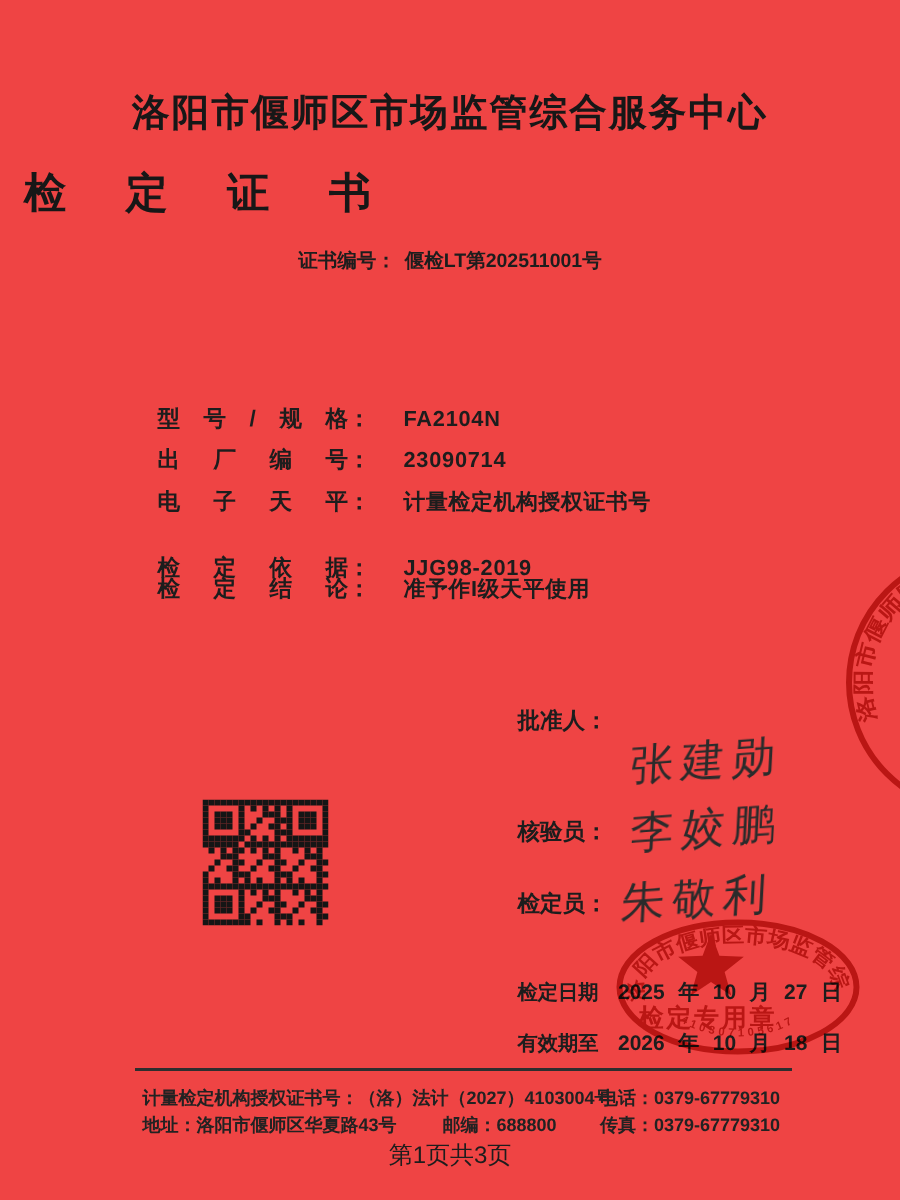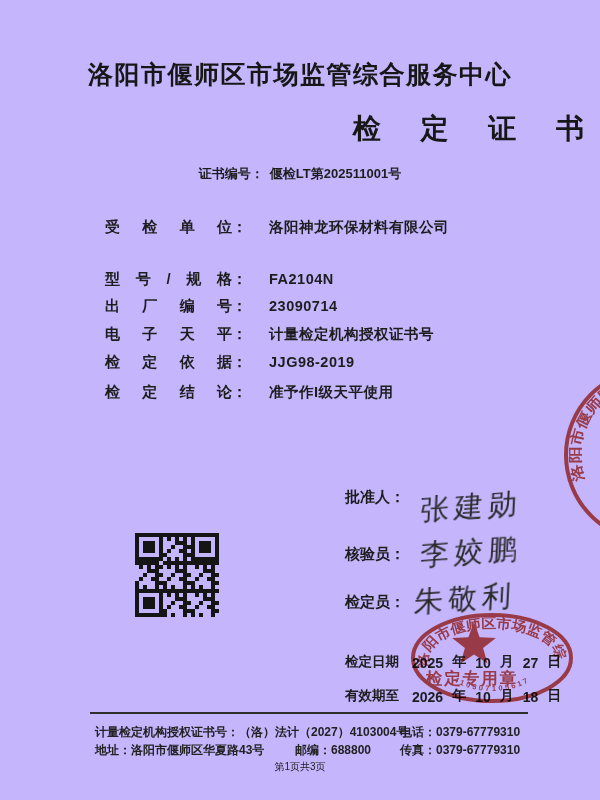--- a/index.html
+++ b/index.html
@@ -1,88 +1,85 @@
 <!DOCTYPE html>
 <html><head>
 <meta charset="utf-8">
 <style>
   html,body{margin:0;padding:0;background:#ffffff;}
   .page{
-    position:relative;width:600px;height:800px;background:#c4b5fd;
+    position:relative;width:600px;height:800px;background:#ef4444;
     overflow:hidden;
     font-family:"Liberation Sans","DejaVu Sans",sans-serif;
     color:#1d1d1d;
   }
   .abs{position:absolute;}
   .org-title{
     top:58px;left:0;width:600px;text-align:center;
     font-size:25px;font-weight:700;letter-spacing:1.5px;color:#171717;
   }
   .doc-title{
-    top:110px;left:0;width:600px;text-align:right;
+    top:110px;left:0;width:600px;text-align:left;
     font-size:28px;font-weight:700;letter-spacing:16px;text-indent:16px;color:#171717;
   }
   .cert-no{
     top:165px;left:0;width:600px;text-align:center;
     font-size:13px;font-weight:700;
   }
   .cert-no .val{margin-left:6px;}
   .frow{position:absolute;left:105px;font-size:15px;font-weight:700;white-space:nowrap;}
   .flabel{
     display:inline-block;width:127px;vertical-align:top;
     text-align:justify;text-align-last:justify;text-justify:inter-character;
   }
   .fcolon{display:inline-block;}
   .fvalue{display:inline-block;margin-left:22px;font-size:14.5px;font-weight:700;letter-spacing:.5px;}
   .sig-label{position:absolute;left:345px;font-size:15px;font-weight:700;}
   .sig-name{
     position:absolute;left:420px;width:150px;font-size:29px;font-weight:400;
     color:#2b2b2b;transform:rotate(-4deg) skewX(-7deg);letter-spacing:5px;
     filter:blur(.3px);white-space:nowrap;
   }
-  .date-row{position:absolute;left:345px;display:flex;gap:9px;font-size:14px;font-weight:700;align-items:flex-end;}
+  .date-row{position:absolute;left:345px;display:flex;gap:9px;font-size:14px;font-weight:700;align-items:flex-start;}
   .date-row .dlabel{font-size:13.5px;margin-right:4px;}
   .divider{position:absolute;left:90px;top:712px;width:438px;height:2px;background:#2e2e2e;}
   .foot{position:absolute;font-size:12px;font-weight:700;white-space:nowrap;color:#222;}
-  .page-info{position:absolute;top:760px;left:0;width:600px;text-align:center;font-size:10px;font-weight:400;display:flex;justify-content:center;}
+  .page-info{position:absolute;top:760px;left:0;width:600px;text-align:center;font-size:16px;font-weight:400;display:flex;justify-content:center;}
   .stamp{position:absolute;mix-blend-mode:multiply;opacity:.88;}
   .qr{position:absolute;left:135px;top:533px;}
 </style>
 </head>
 <body>
 
 <div class="page">
 
   <div class="abs org-title">洛阳市偃师区市场监管综合服务中心</div>
   <div class="abs doc-title">检 定 证 书</div>
 
   <div class="abs cert-no">
     <span>证书编号：</span><span class="val">偃检LT第202511001号</span>
   </div>
 
-  <div class="frow" style="top:218px">
-    <span class="flabel">受检单位</span><span class="fcolon">：</span><span class="fvalue">洛阳神龙环保材料有限公司</span>
-  </div>
   <div class="frow" style="top:270px">
     <span class="flabel">型号/规格</span><span class="fcolon">：</span><span class="fvalue">FA2104N</span>
   </div>
   <div class="frow" style="top:297px">
     <span class="flabel">出厂编号</span><span class="fcolon">：</span><span class="fvalue">23090714</span>
   </div>
   <div class="frow" style="top:325px">
     <span class="flabel">电子天平</span><span class="fcolon">：</span><span class="fvalue">计量检定机构授权证书号</span>
   </div>
-  <div class="frow" style="top:353px">
+  <div class="frow" style="top:369px">
     <span class="flabel">检定依据</span><span class="fcolon">：</span><span class="fvalue">JJG98-2019</span>
   </div>
   <div class="frow" style="top:383px">
     <span class="flabel">检定结论</span><span class="fcolon">：</span><span class="fvalue">准予作I级天平使用</span>
   </div>
 
-  <div class="sig-label" style="top:488px">批准人：</div>
+  <div class="sig-label" style="top:471px">批准人：</div>
   <div class="sig-name" style="top:486px">张建勋</div>
   <div class="sig-label" style="top:545px">核验员：</div>
   <div class="sig-name" style="top:531px">李姣鹏</div>
   <div class="sig-label" style="top:593px">检定员：</div>
   <div class="sig-name" style="top:578px;left:414px">朱敬利</div>
 
   <svg id="qr-svg" class="qr" width="84" height="84" viewBox="0 0 84 84" fill="#151515">
       <rect x="0" y="0" width="4" height="4"></rect>
       <rect x="4" y="0" width="4" height="4"></rect>
       <rect x="8" y="0" width="4" height="4"></rect>

